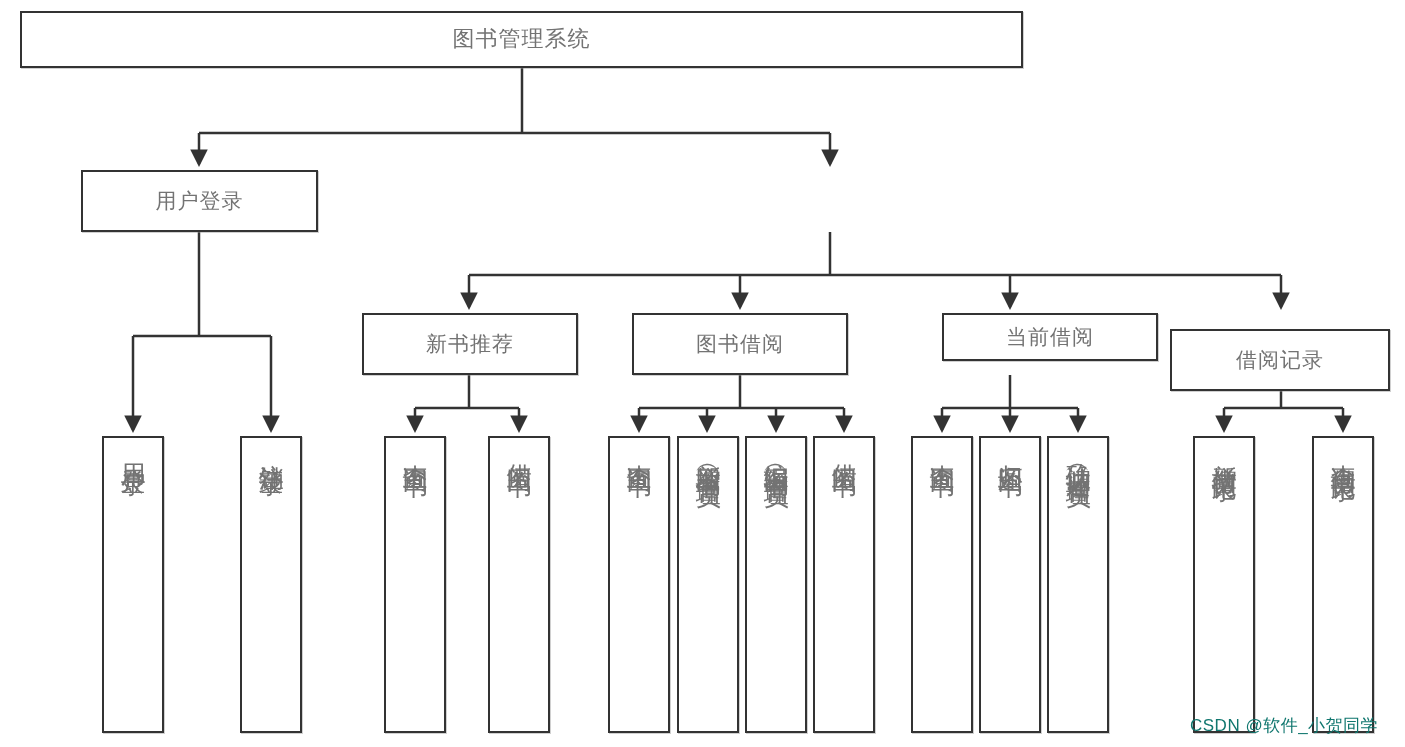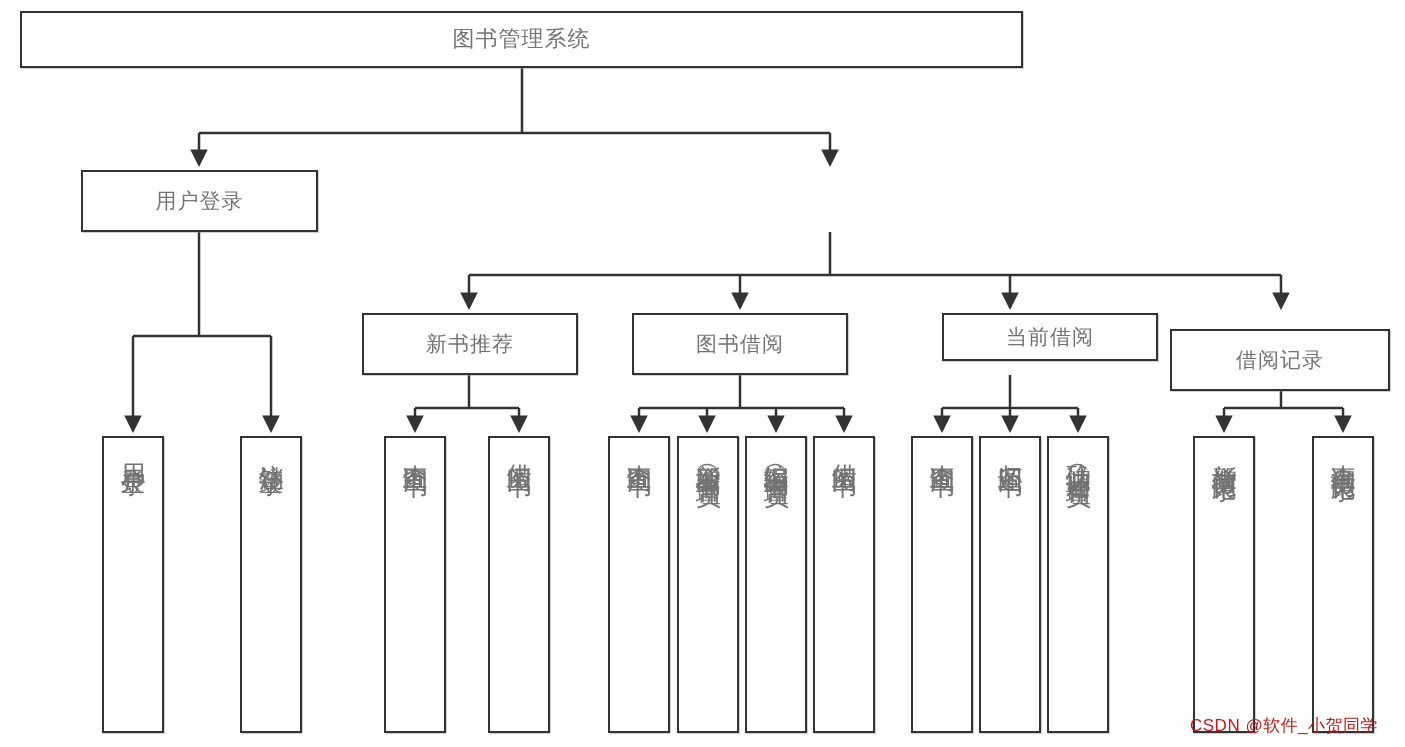--- a/index.html
+++ b/index.html
@@ -59,21 +59,21 @@
   .node.v .label {
     writing-mode: vertical-rl;
     text-orientation: upright;
     font-size: 25px;
     line-height: 1.18;
     letter-spacing: 3px;
     white-space: nowrap;
   }
   .watermark {
     position: absolute;
-    color: #b91c1c;
+    color: #0f766e;
     font-size: 17px;
     white-space: nowrap;
     letter-spacing: 0.5px;
     font-family: "Liberation Sans", "DejaVu Sans", sans-serif;
   }
 </style>
 </head>
 <body>
 
 <div id="canvas">

